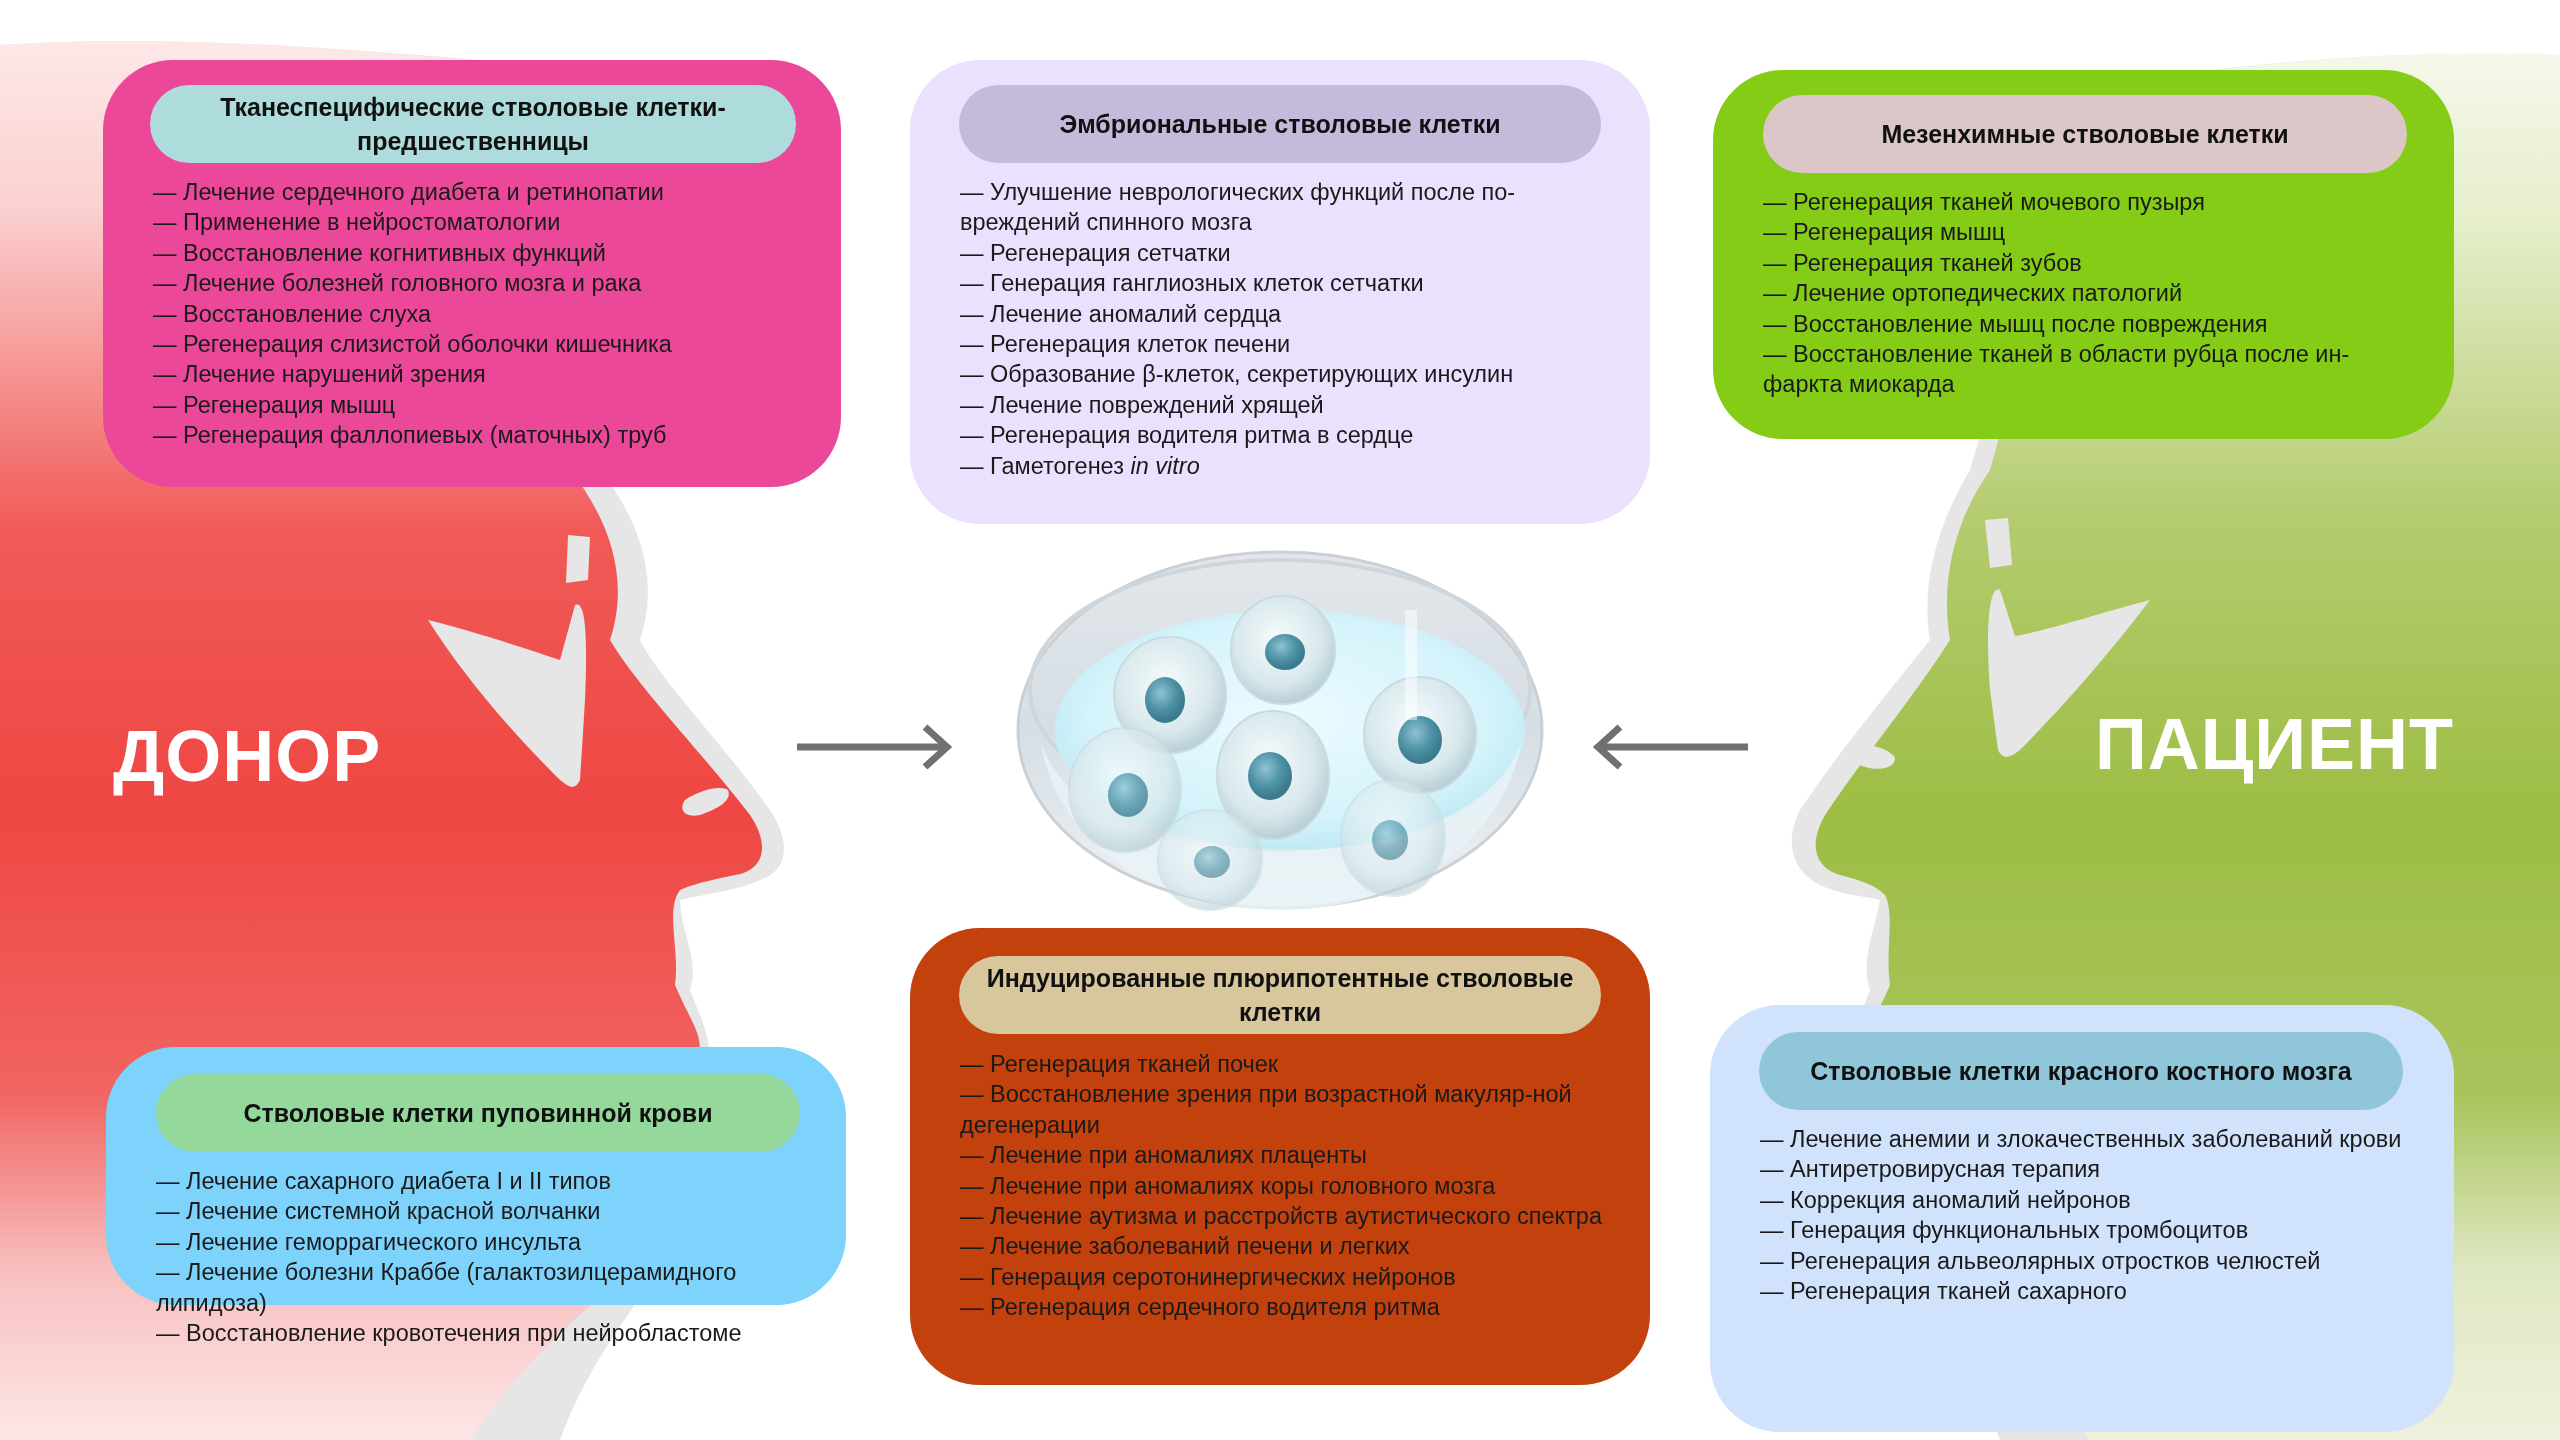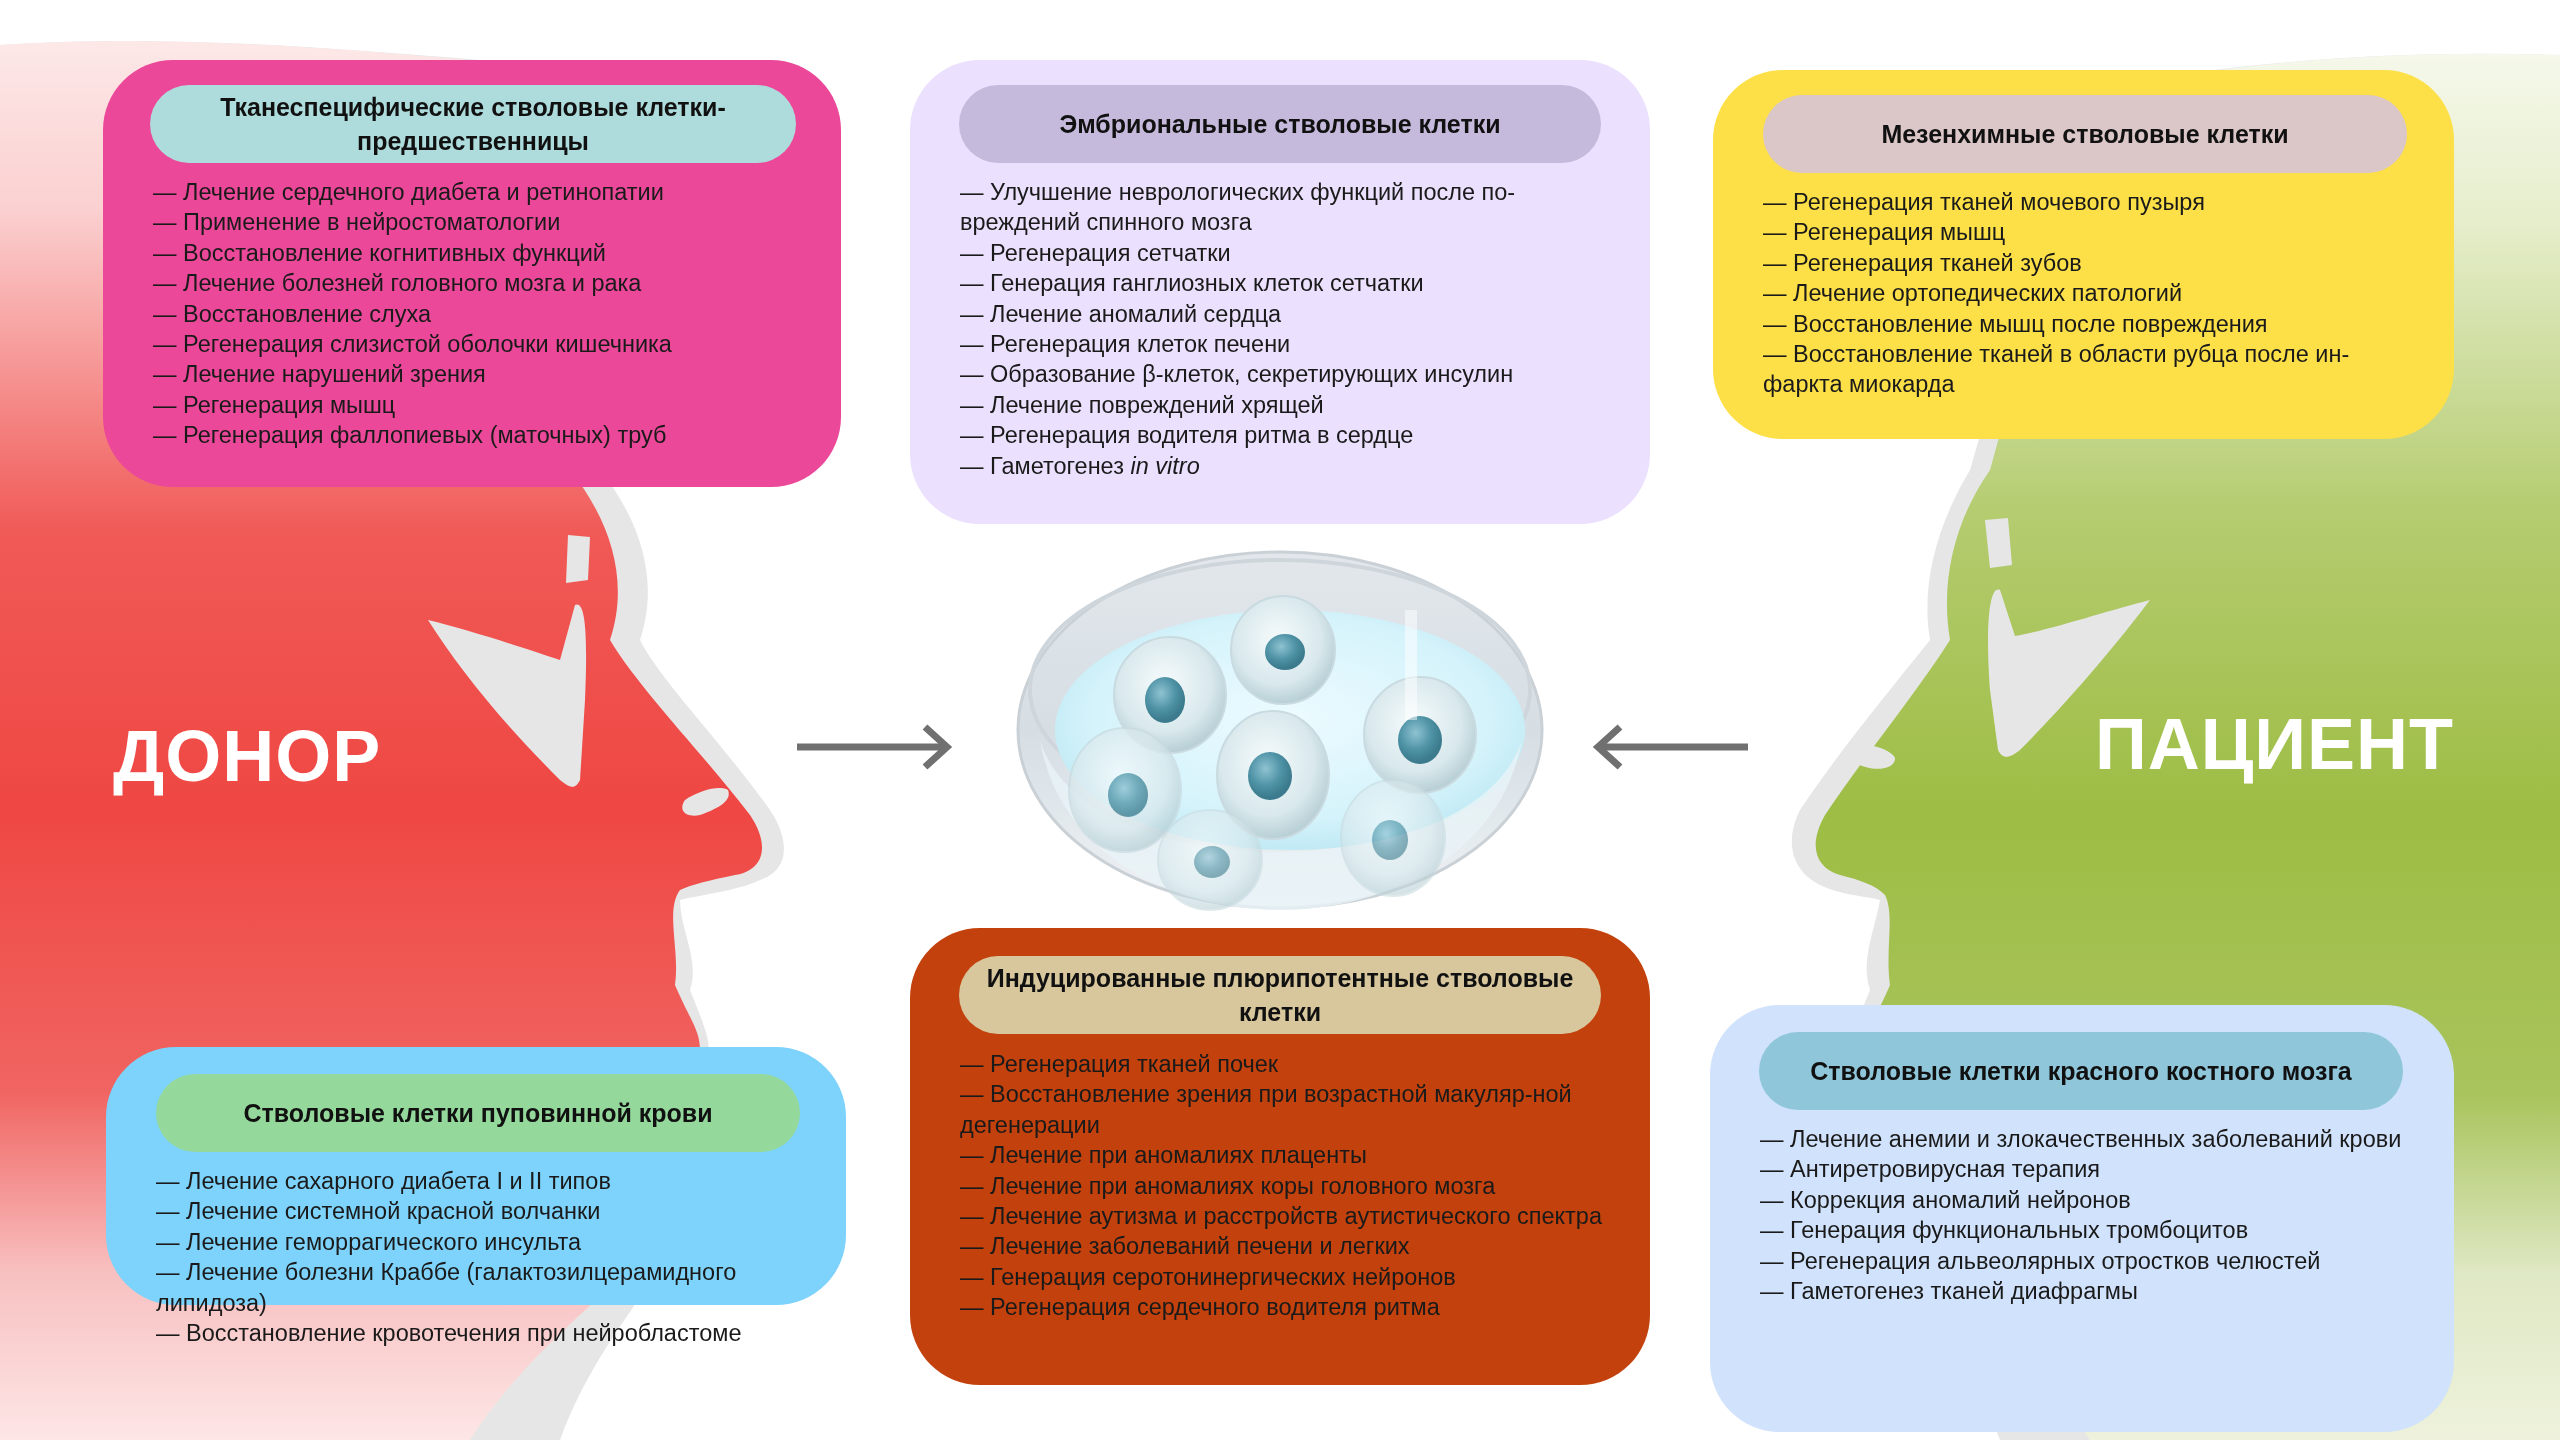--- a/index.html
+++ b/index.html
@@ -90,21 +90,21 @@
 
     
     #p-tissue { left: 103px; top: 60px; width: 738px; height: 427px; background: #ec4899; padding-left: 12px; }
     #p-tissue .panel-header { left: 47px; top: 25px; width: 646px; height: 78px; background: #aedcdc; }
     #p-tissue .panel-list { left: 50px; top: 117px; width: 660px; }
 
     #p-embryo { left: 910px; top: 60px; width: 740px; height: 464px; background: #ebe0fd; }
     #p-embryo .panel-header { left: 49px; top: 25px; width: 642px; height: 78px; background: #c5badb; }
     #p-embryo .panel-list { left: 50px; top: 117px; width: 660px; }
 
-    #p-mesench { left: 1713px; top: 70px; width: 741px; height: 369px; background: #fde047; }
+    #p-mesench { left: 1713px; top: 70px; width: 741px; height: 369px; background: #84cc16; }
     #p-mesench .panel-header { left: 50px; top: 25px; width: 644px; height: 78px; background: #dbc6c8; }
     #p-mesench .panel-list { left: 50px; top: 117px; width: 660px; }
 
     #p-cord { left: 106px; top: 1047px; width: 740px; height: 258px; background: #7dd3fc; text-decoration: underline; }
     #p-cord .panel-header { left: 50px; top: 27px; width: 644px; height: 78px; background: #95d89c; }
     #p-cord .panel-list { left: 50px; top: 119px; width: 660px; }
 
     #p-ipsc { left: 910px; top: 920px; width: 740px; height: 457px; background: #c2410c; margin-top: 8px; }
     #p-ipsc .panel-header { left: 49px; top: 28px; width: 642px; height: 78px; background: #d8c79c; }
     #p-ipsc .panel-list { left: 50px; top: 121px; width: 660px; }
@@ -342,17 +342,17 @@
   </div>
 
   <div class="panel" id="p-marrow">
     <div class="panel-header">Стволовые клетки красного костного мозга</div>
     <ul class="panel-list">
       <li>— Лечение анемии и злокачественных заболеваний крови</li>
       <li>— Антиретровирусная терапия</li>
       <li>— Коррекция аномалий нейронов</li>
       <li>— Генерация функциональных тромбоцитов</li>
       <li>— Регенерация альвеолярных отростков челюстей</li>
-      <li>— Гаметогенез тканей диафрагмы</li>
+      <li>— Регенерация тканей сахарного</li>
     </ul>
   </div>
 
 </div>
 
 </body></html>

